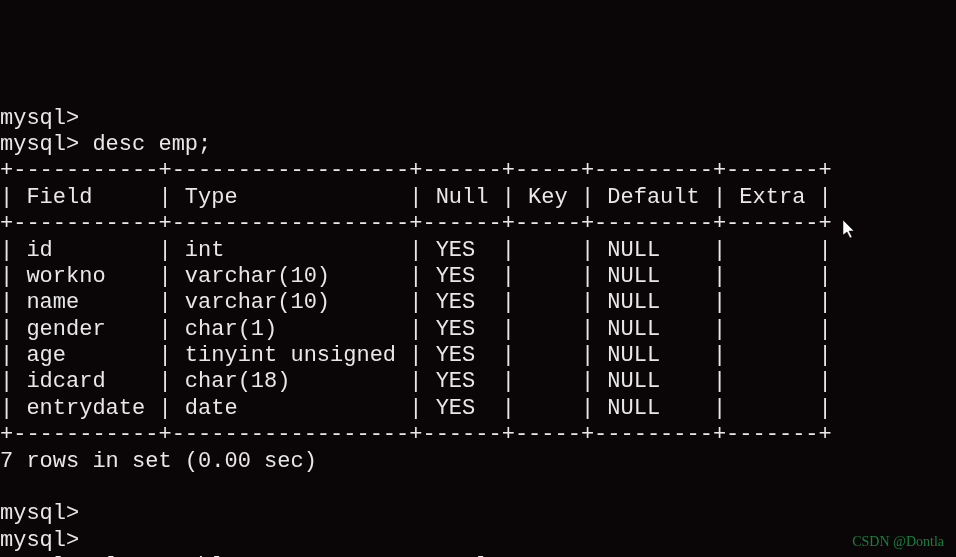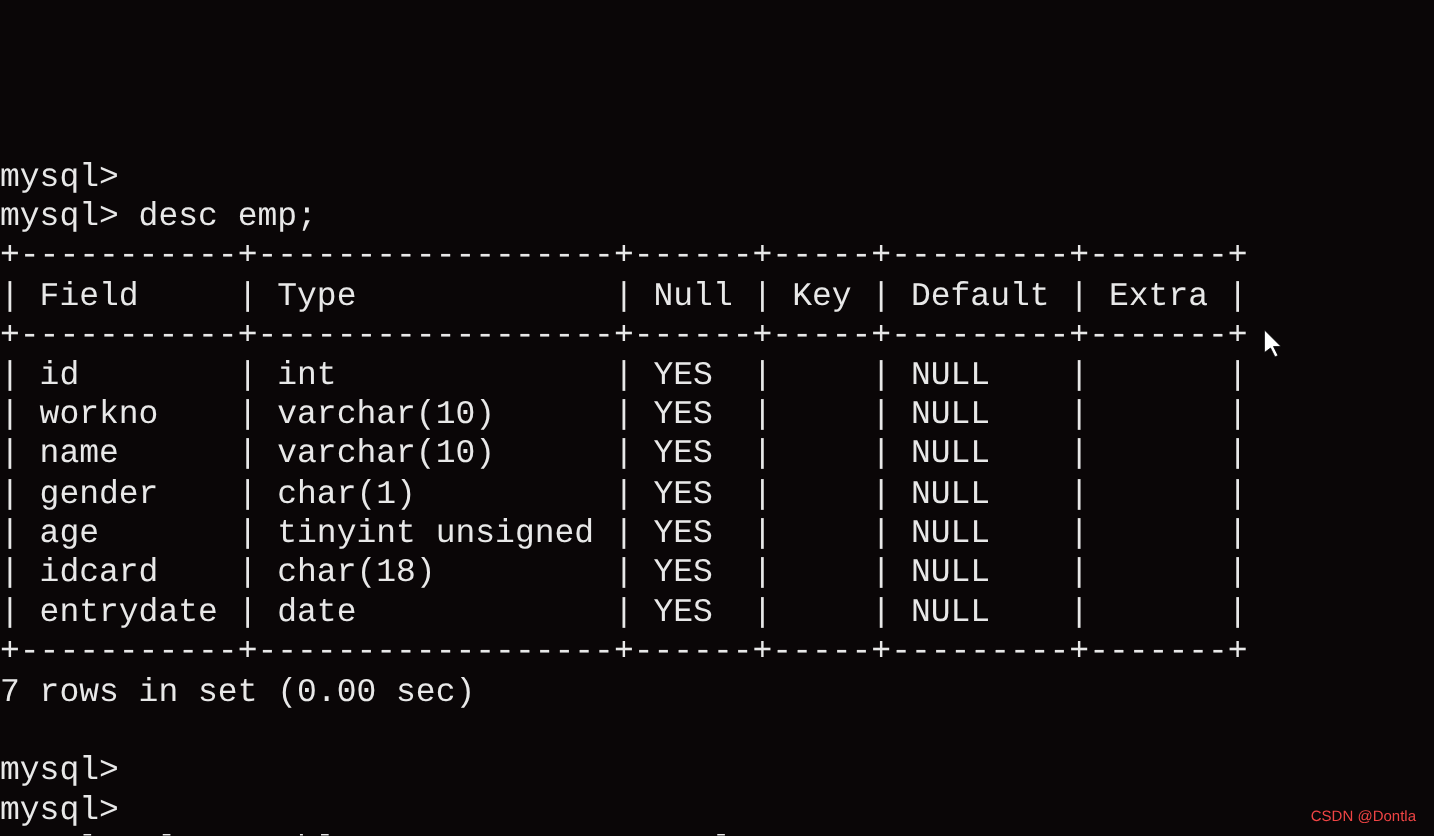--- a/index.html
+++ b/index.html
@@ -27,23 +27,23 @@
       left: 843px;
       top: 220px;
       width: 14px;
       height: 20px;
       pointer-events: none;
     }
     .watermark {
       position: absolute;
       right: 12px;
       bottom: 6px;
-      font-size: 10px;
-      color: #ef4444;
-      font-family: Liberation Sans, sans-serif;
+      font-size: 14px;
+      color: #15803d;
+      font-family: Liberation Serif, serif;
       white-space: normal;
     }
   </style>
 </head>
 <body>
 
 
 
 <div class="terminal">mysql&gt;
 mysql&gt; desc emp;

